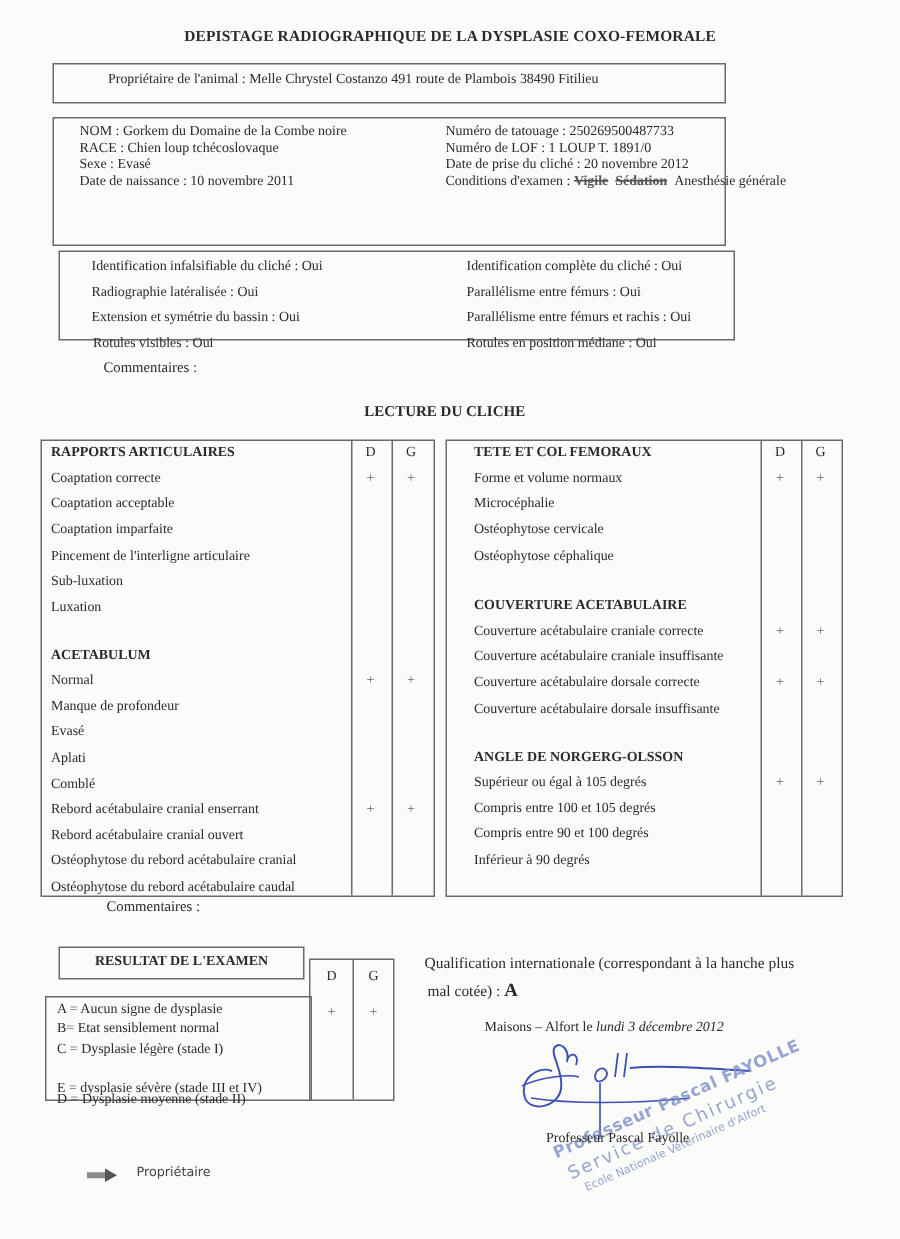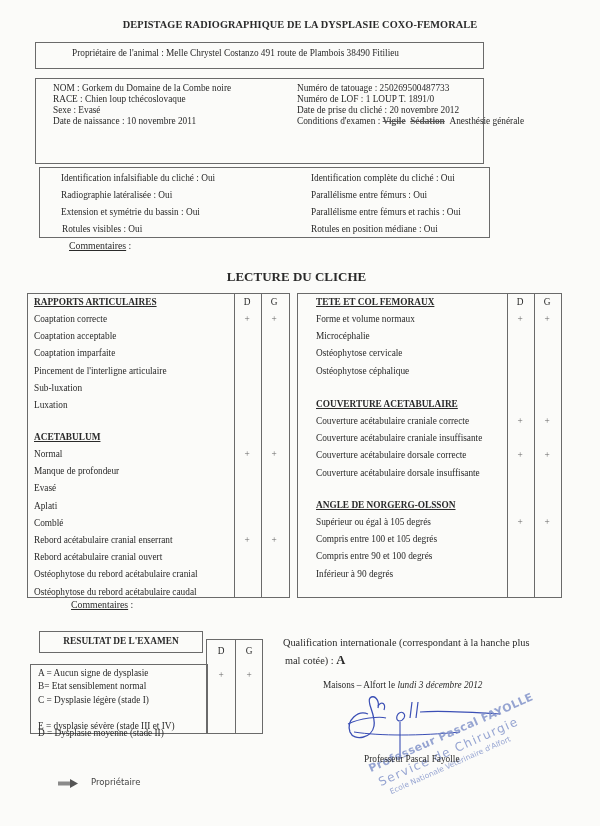--- a/index.html
+++ b/index.html
@@ -2,21 +2,21 @@
 <html><head>
 <meta charset="utf-8">
 <style>
   * { box-sizing: border-box; margin: 0; padding: 0; }
   html, body { width: 600px; height: 826px; background: #fbfbf9; overflow: hidden; }
   body { position: relative; font-family: "Liberation Serif", "DejaVu Serif", serif; color: #2a2a2a; font-size: 9.3px; }
   .abs { position: absolute; }
   .box { position: absolute; border: 1px solid #6a6a6a; }
   .title { left: 0; width: 600px; top: 19px; text-align: center; font-weight: bold; font-size: 10.3px; letter-spacing: 0.1px; }
   .line { position: absolute; white-space: nowrap; }
-  .u { text-decoration: underline; }
+  .u { }
   .b { font-weight: bold; }
   .strike { text-decoration: line-through; font-weight: bold; color: #555; }
   .cell-sign { position: absolute; text-align: center; width: 26px; color: #666; }
   .vline { position: absolute; width: 1px; background: #6a6a6a; }
   .hdr-dg { position: absolute; text-align: center; width: 26px; }
   .stamp { position: absolute; color: #7d8fc8; font-family: "DejaVu Sans", sans-serif; transform: rotate(-24deg); transform-origin: left bottom; white-space: nowrap; opacity: 0.8; }
 </style>
 </head>
 <body>
 
@@ -37,35 +37,35 @@
   <div class="line" style="left:261px; top:26px;">Date de prise du cliché : 20 novembre 2012</div>
   <div class="line" style="left:261px; top:37px;">
     <span>Conditions d'examen :</span>
     <span class="strike">Vigile</span>
     &nbsp;<span class="strike">Sédation</span>
     &nbsp;<span>Anesthésie générale</span>
   </div>
 
 </div>
 
-<div class="box" style="left:39px; top:167px; width:451px; height:71px;">
+<div class="box" style="left:39px; top:167px; width:451px; height:60px;">
   <div class="line" style="left:21px; top:5px;">Identification infalsifiable du cliché : Oui</div>
   <div class="line" style="left:21px; top:22px;">Radiographie latéralisée : Oui</div>
   <div class="line" style="left:21px; top:39px;">Extension et symétrie du bassin : Oui</div>
   <div class="line" style="left:22px; top:56px;">Rotules visibles : Oui</div>
   <div class="line" style="left:271px; top:5px;">Identification complète du cliché : Oui</div>
   <div class="line" style="left:271px; top:22px;">Parallélisme entre fémurs : Oui</div>
   <div class="line" style="left:271px; top:39px;">Parallélisme entre fémurs et rachis : Oui</div>
   <div class="line" style="left:271px; top:56px;">Rotules en position médiane : Oui</div>
 </div>
 <div class="line" style="left:69px; top:240px; font-size:9.8px;">
   <span class="u">Commentaires</span><span> :</span>
 </div>
 
-<div class="line b" style="left:0; width:593px; text-align:center; top:269px; font-size:13px;">LECTURE DU CLICHE</div>
+<div class="line b" style="left:0; width:593px; text-align:center; top:269px; font-size:10px;">LECTURE DU CLICHE</div>
 
 <div class="box" style="left:27px; top:293px; width:263px; height:305px;">
   <div class="vline" style="left:206px; top:0; height:303px;"></div>
   <div class="vline" style="left:233px; top:0; height:303px;"></div>
   <div class="hdr-dg" style="left:206px; top:3px;">D</div>
   <div class="hdr-dg" style="left:233px; top:3px;">G</div>
 
   <div class="line u b" style="left:6px; top:3px;">RAPPORTS ARTICULAIRES</div>
   <div id="rapports-rows">
       <div class="line" style="left: 6px; top: 20px;">Coaptation correcte</div>

